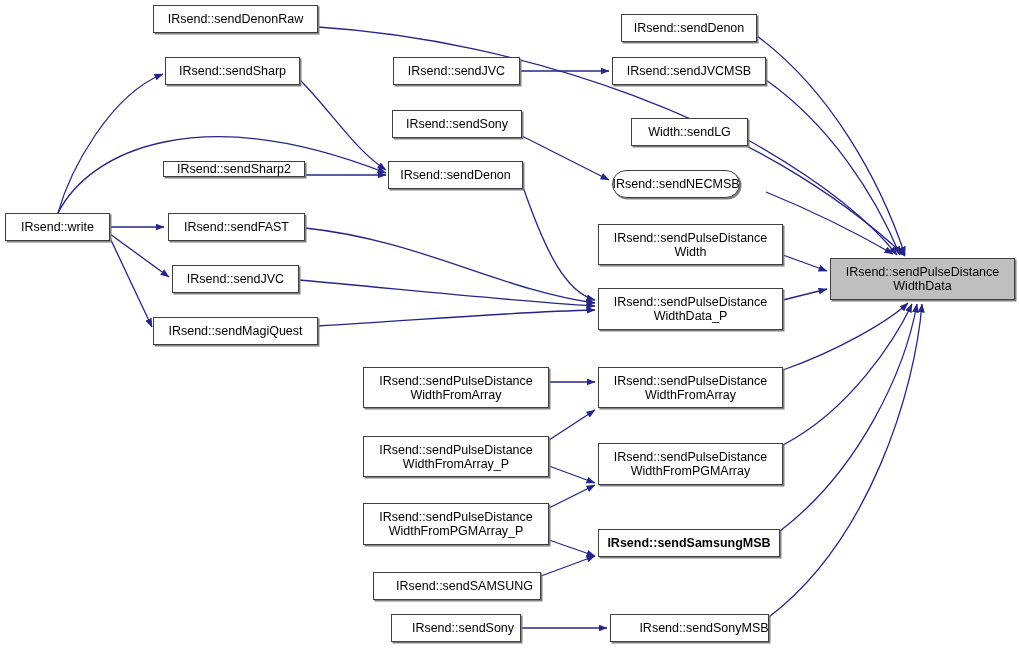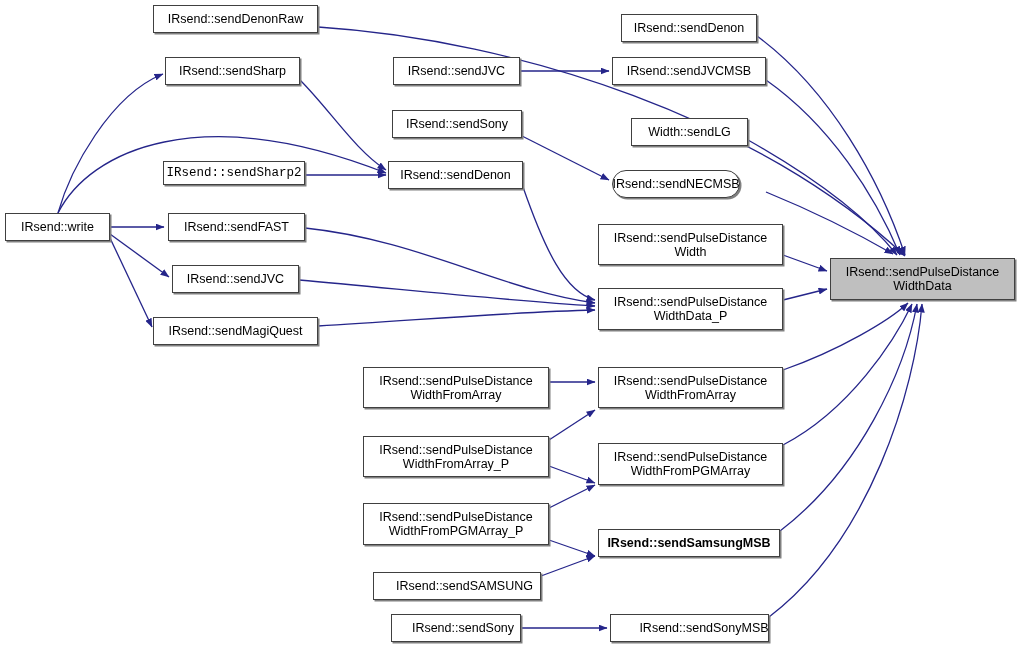--- a/index.html
+++ b/index.html
@@ -88,21 +88,21 @@
         <path d="M 783,370 C 840,350 890,320 908,303" fill="none" stroke="#25258a" stroke-width="1.3" marker-end="url(#arrowhead)"></path>
         <path d="M 783,445 C 850,410 895,340 912,304" fill="none" stroke="#25258a" stroke-width="1.3" marker-end="url(#arrowhead)"></path>
         <path d="M 780,531 C 860,470 905,370 917,304" fill="none" stroke="#25258a" stroke-width="1.3" marker-end="url(#arrowhead)"></path>
         <path d="M 769,617 C 870,540 915,390 922,304" fill="none" stroke="#25258a" stroke-width="1.3" marker-end="url(#arrowhead)"></path>
       </g>
   </svg>
   <div id="node-layer">
       <div class="node" style="left: 5px; top: 213px; width: 105px; height: 28px;">IRsend::write</div>
       <div class="node" style="left: 153px; top: 5px; width: 165px; height: 28px;">IRsend::sendDenonRaw</div>
       <div class="node" style="left: 165px; top: 57px; width: 135px; height: 28px;">IRsend::sendSharp</div>
-      <div class="node" style="left: 163px; top: 161px; width: 142px; height: 24px; font-family: Liberation Mono, monospace;">IRsend::sendSharp2</div>
+      <div class="node" style="left: 163px; top: 161px; width: 142px; height: 16px;">IRsend::sendSharp2</div>
       <div class="node" style="left: 168px; top: 213px; width: 137px; height: 28px;">IRsend::sendFAST</div>
       <div class="node" style="left: 172px; top: 265px; width: 127px; height: 28px;">IRsend::sendJVC</div>
       <div class="node" style="left: 153px; top: 317px; width: 165px; height: 28px;">IRsend::sendMagiQuest</div>
       <div class="node" style="left: 393px; top: 57px; width: 127px; height: 28px;">IRsend::sendJVC</div>
       <div class="node" style="left: 392px; top: 110px; width: 130px; height: 28px;">IRsend::sendSony</div>
       <div class="node" style="left: 388px; top: 161px; width: 135px; height: 28px;">IRsend::sendDenon</div>
       <div class="node" style="left: 363px; top: 367px; width: 186px; height: 41px;">IRsend::sendPulseDistance
 WidthFromArray</div>
       <div class="node" style="left: 363px; top: 436px; width: 186px; height: 41px;">IRsend::sendPulseDistance
 WidthFromArray_P</div>

